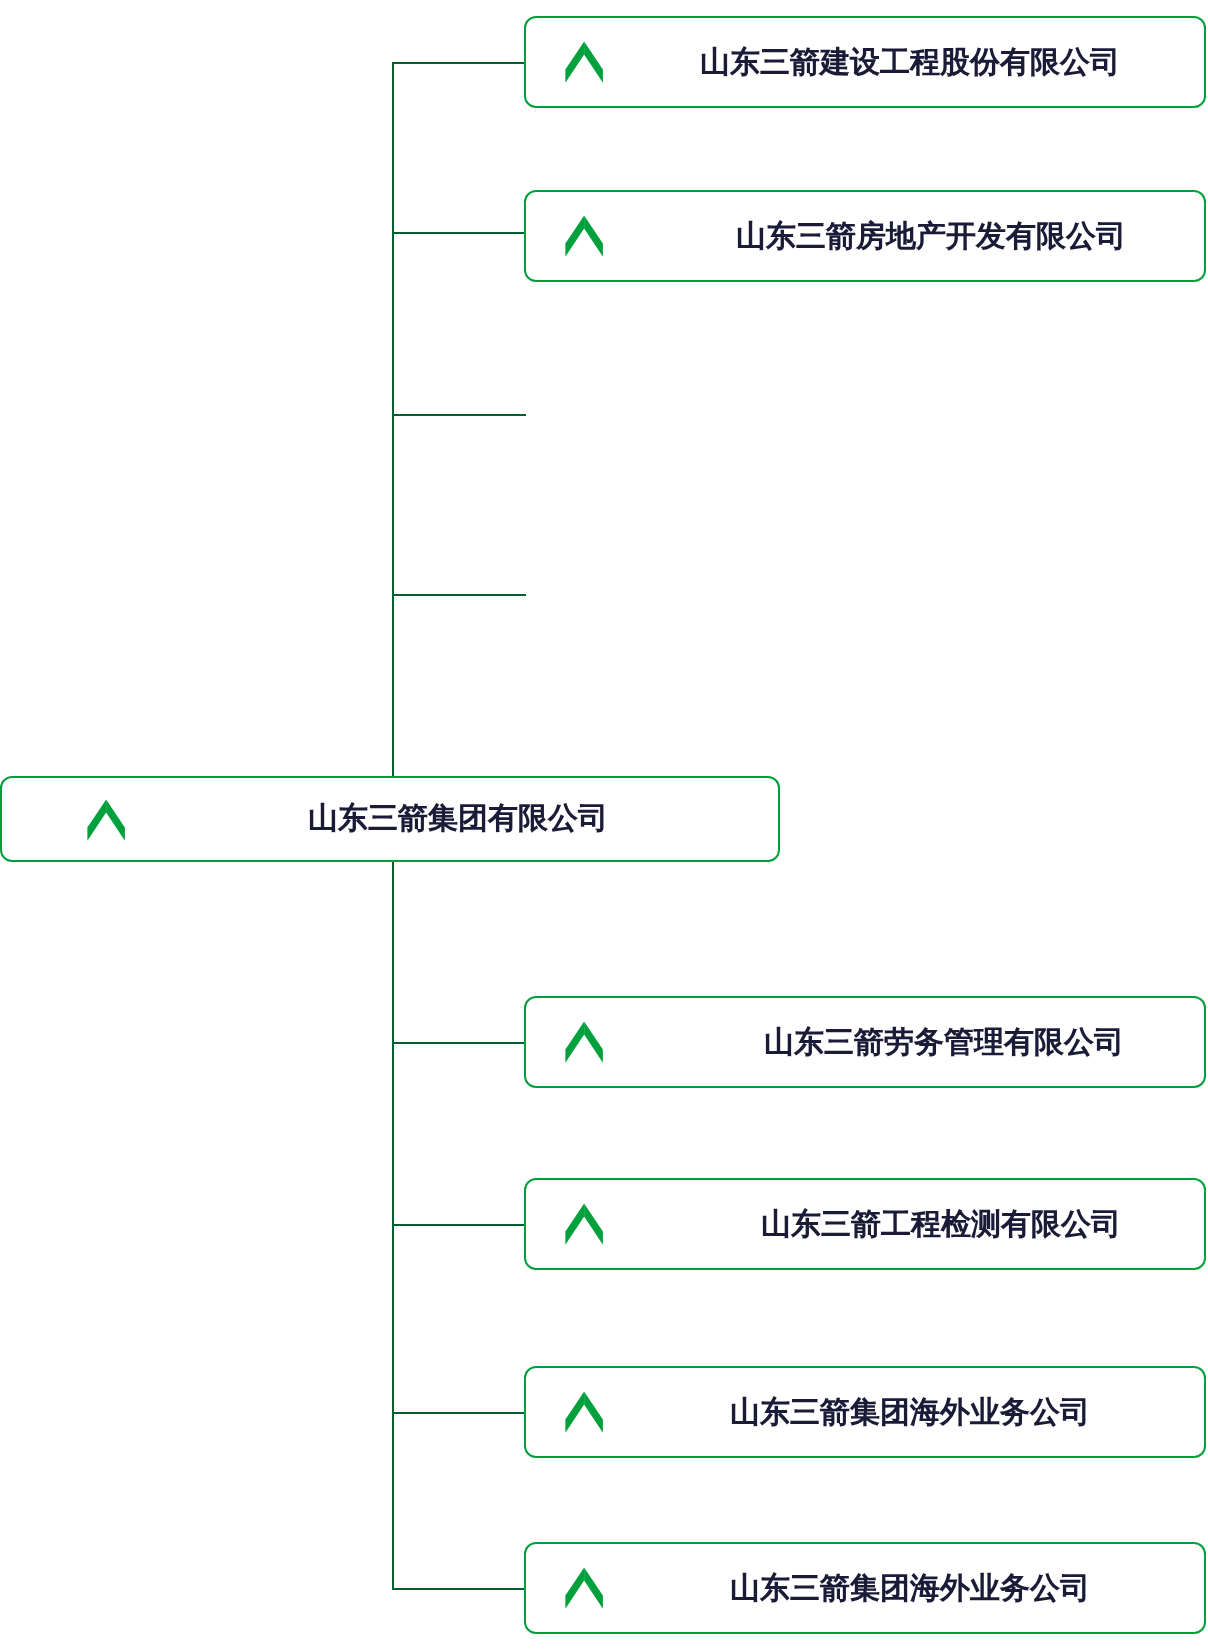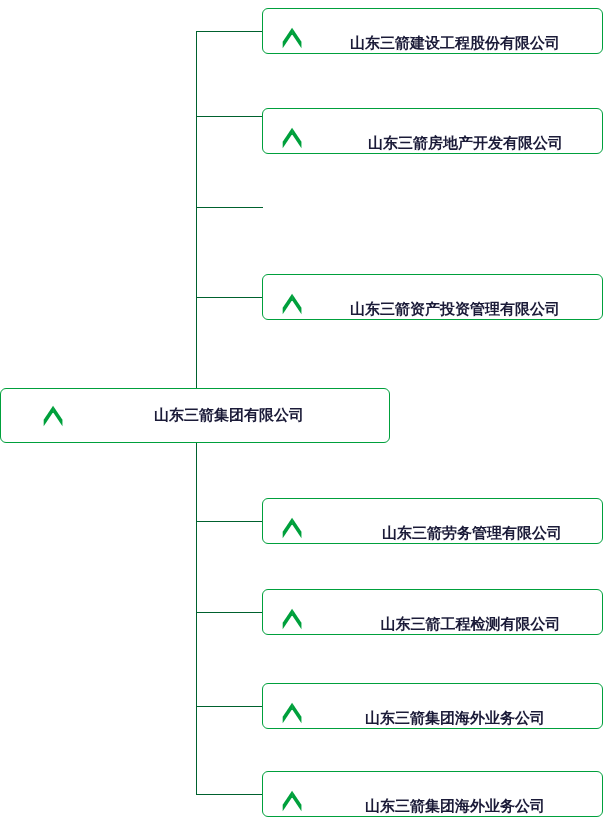--- a/index.html
+++ b/index.html
@@ -27,30 +27,30 @@
     position:absolute;
     display:flex;
     align-items:center;
     background:#ffffff;
     border:1.5px solid #00a03c;
     border-radius:6px;
     box-sizing:border-box;
     z-index:2;
     cursor:pointer;
   }
-  .sub{left:262px;width:341px;height:46px;align-items:flex-end;}
+  .sub{left:262px;width:341px;height:46px;}
   .n1{top:8px;}
-  .n2{top:108px;gap:21px;}
+  .n2{top:95px;gap:21px;}
   .n3{top:184px;}
   .n4{top:274px;}
   .n5{top:498px;gap:34px;}
   .n6{top:589px;gap:31px;}
   .n7{top:683px;}
   .n8{top:771px;}
-  .parent{left:0px;top:388px;width:390px;height:55px;}
+  .parent{left:0px;top:388px;width:390px;height:43px;}
   .logo{
     flex:0 0 auto;
     display:flex;
     align-items:center;
     margin-left:15px;
     width:30px;height:30px;
   }
   .parent .logo{margin-left:38px;}
   .label{
     flex:1;
@@ -101,29 +101,20 @@
     <span class="logo">
       <svg viewBox="0 0 32 32" width="30" height="30" aria-hidden="true">
         <polygon points="5,20 15,5 15,12 5,27" fill="#00a03c"></polygon>
         <polygon points="15,5 25,20 25,27 15,12" fill="#00a03c"></polygon>
       </svg>
     </span>
     <span class="label">山东三箭房地产开发有限公司</span>
   </div>
 
 
-  <div class="node sub n4">
-    <span class="logo">
-      <svg viewBox="0 0 32 32" width="30" height="30" aria-hidden="true">
-        <polygon points="5,20 15,5 15,12 5,27" fill="#00a03c"></polygon>
-        <polygon points="15,5 25,20 25,27 15,12" fill="#00a03c"></polygon>
-      </svg>
-    </span>
-    <span class="label">山东三箭资产投资管理有限公司</span>
-  </div>
 
   <div class="node sub n5">
     <span class="logo">
       <svg viewBox="0 0 32 32" width="30" height="30" aria-hidden="true">
         <polygon points="5,20 15,5 15,12 5,27" fill="#00a03c"></polygon>
         <polygon points="15,5 25,20 25,27 15,12" fill="#00a03c"></polygon>
       </svg>
     </span>
     <span class="label">山东三箭劳务管理有限公司</span>
   </div>

